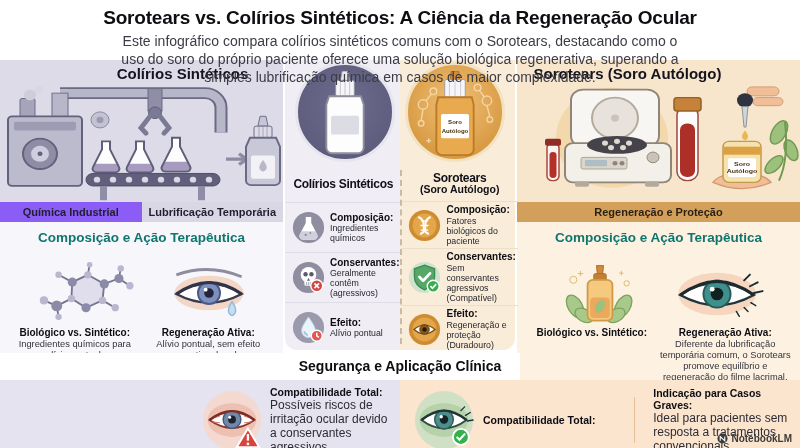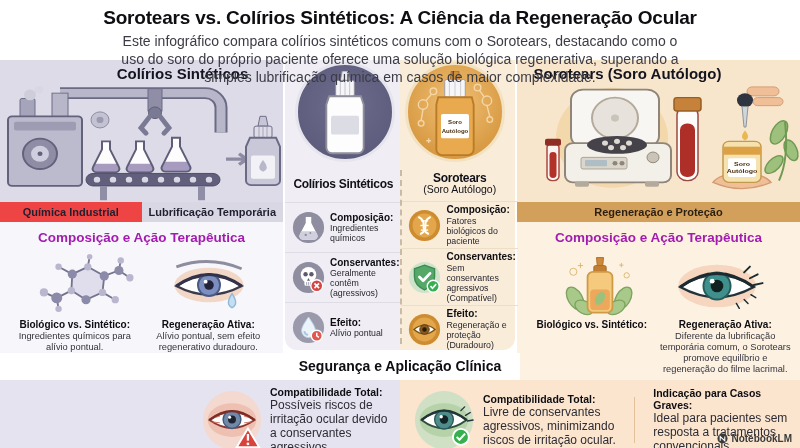--- a/index.html
+++ b/index.html
@@ -13,52 +13,52 @@
   .top-panel{position:absolute;top:60px;width:283px;height:162px;box-sizing:border-box;}
   #top-left{left:0;background:#dcdbe7;}
   #top-right{left:517px;background:#f7e5cc;}
   .top-panel h2{margin:0;position:absolute;top:5px;font-size:15px;color:#14141f;z-index:2;}
   #top-left h2{left:86px;right:4px;text-align:center;}
   #top-right h2{left:4px;right:66px;text-align:center;}
   .illus{position:absolute;top:26px;left:0;width:283px;height:116px;}
   .illus svg{display:block;}
   .labelbars{position:absolute;bottom:0;left:0;right:0;height:20px;display:flex;z-index:2;}
   .labelbar{flex:1;display:flex;align-items:center;justify-content:center;font-weight:bold;font-size:11px;}
-  #top-left .labelbar.b1{background:#ef4444;color:#1f1f30;}
+  #top-left .labelbar.b1{background:#8b5cf6;color:#1f1f30;}
   #top-left .labelbar.b2{background:#d8d7e3;color:#1f1f30;}
   #top-right .labelbar.b1{background:#ead5ae;color:#2b1f10;}
   #top-right .labelbar.b2{background:#d3a05c;color:#2b1f10;text-align:center;}
   
   .cpanel{position:absolute;left:283px;top:60px;width:234px;height:292px;z-index:4;
           background:linear-gradient(90deg,#f0eef4 50%,#f9ecd9 50%);
           border-left:2px solid #fff;border-right:2px solid #fff;border-bottom:2px solid #fff;
           border-radius:0 0 14px 14px;box-sizing:border-box;}
   .ccircles{display:flex;justify-content:space-between;padding:2px 10px 0;height:104px;}
   .ccircle{width:100px;height:100px;border-radius:50%;position:relative;overflow:hidden;flex:none;}
   .ccircle.gray{background:radial-gradient(circle at 50% 42%,#6d6c8e,#585776);border:3px solid #e6e5ee;box-sizing:border-box;}
   .ccircle.gold{background:radial-gradient(circle at 50% 40%,#f0c077,#cf8c2f);border:3px solid #f3e2c2;box-sizing:border-box;}
   .ccircle svg.bottle{position:absolute;left:50%;top:6px;transform:translateX(-50%);width:56px;height:86px;}
   .ccircle svg.deco{position:absolute;inset:0;width:100%;height:100%;}
   .cbody{position:relative;display:flex;height:186px;}
   .cbody::before{content:"";position:absolute;left:50%;top:4px;bottom:8px;border-left:2px dashed #c9bba7;}
   .ccol{width:117px;display:flex;flex-direction:column;box-sizing:border-box;}
   .cname{height:36px;display:flex;flex-direction:column;align-items:center;justify-content:center;
          font-weight:bold;font-size:12px;letter-spacing:-.3px;color:#101018;line-height:1.05;}
-  .cname .sub{font-weight:normal;font-size:10.5px;letter-spacing:0;}
+  .cname .sub{font-weight:bold;font-size:10.5px;letter-spacing:0;}
   .crow{flex:1;display:flex;align-items:center;gap:5px;padding:2px 2px 2px 7px;}
   .ccol.cleft .crow{border-top:1px solid #dedce5;}
   .ccol.cright .crow{border-top:1px solid #ecdfc8;}
   .crow svg{width:33px;height:33px;flex:none;}
   .crow .lbl{font-weight:bold;font-size:10px;display:block;color:#0d0d12;line-height:1.15;}
   .crow .txt{font-size:8.8px;color:#26262e;line-height:1.15;display:block;}
   
   .side-section{position:absolute;top:222px;width:283px;height:158px;box-sizing:border-box;}
   #sec-left{left:0;background:#f7f6fa;}
   #sec-right{left:517px;background:#fdf2e2;}
-  .side-section h3{margin:8px 4px 8px;text-align:center;font-size:13.5px;color:#a21caf;}
+  .side-section h3{margin:8px 4px 16px;text-align:center;font-size:13.5px;color:#0f766e;}
   .figs{display:flex;justify-content:center;align-items:center;gap:16px;height:66px;}
   .stexts{display:flex;padding:0 8px;}
   .stext{flex:1;text-align:center;}
   .stext b{display:block;font-size:10px;color:#0d0d12;line-height:1.2;}
   .stext span{font-size:9.3px;color:#33333c;line-height:1.18;display:block;}
   
   .strip{position:absolute;top:353px;left:0;width:520px;height:27px;background:#fff;z-index:3;}
   .bheading{position:absolute;top:353px;left:0;right:0;height:27px;line-height:27px;text-align:center;
             font-weight:bold;font-size:14px;color:#0d0d12;z-index:6;}
   .band{position:absolute;top:380px;height:80px;display:flex;align-items:center;box-sizing:border-box;z-index:4;}
@@ -511,21 +511,20 @@
           <path d="M50,22 l4,-4"></path>
             <path d="M55,27 l5,-3"></path>
             <path d="M57,33 l6,-1"></path>
         </g>
         <circle cx="50" cy="50" r="8.5" fill="#36b04f" stroke="#fff" stroke-width="2"></circle>
         <path d="M45.5,50 l3,3 6,-6.5" stroke="#fff" stroke-width="2.2" fill="none"></path>
       </svg>
     </span>
     <div class="btext w2">
       <b>Compatibilidade Total:</b>
-      <span>Livre de conservantes agressivos, minimizando riscos de irritação ocular.</span>
     </div>
     <div class="vdiv"></div>
     <div class="btext w3">
       <b>Indicação para Casos Graves:</b>
       <span>Ideal para pacientes sem resposta a tratamentos convencionais.</span>
     </div>
   </div>
 
   <div class="watermark">
     <svg width="11" height="11" viewBox="0 0 12 12">

